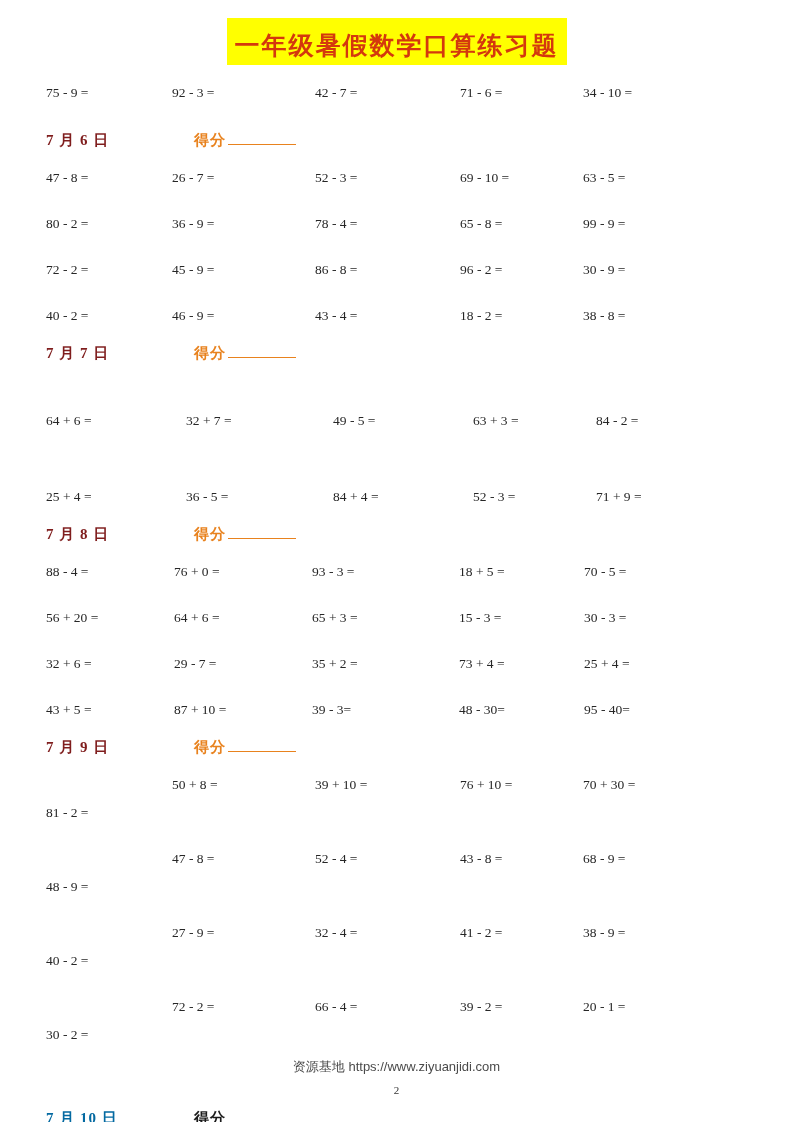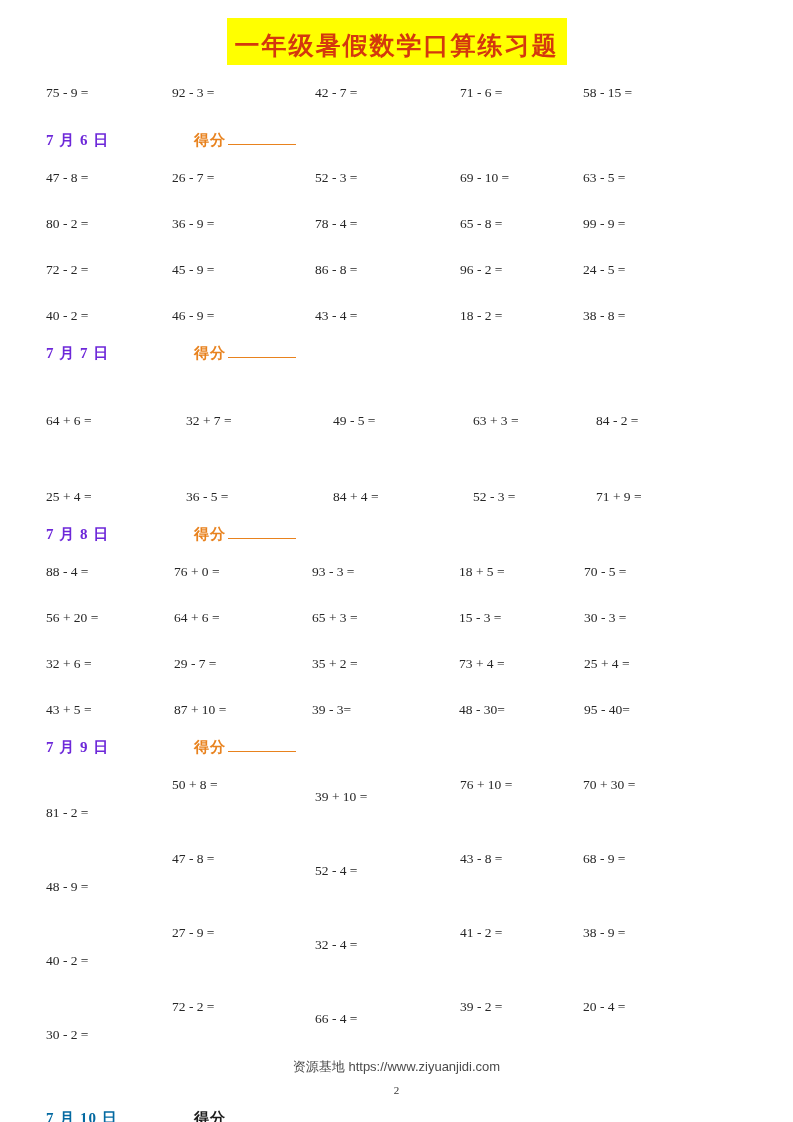--- a/index.html
+++ b/index.html
@@ -49,21 +49,21 @@
   }
   
   .cols-a .cell:nth-child(1) { width: 126px; }
   .cols-a .cell:nth-child(2) { width: 143px; }
   .cols-a .cell:nth-child(3) { width: 145px; }
   .cols-a .cell:nth-child(4) { width: 123px; }
   .cols-a .cell:nth-child(5) { width: auto; }
 
   .cols-b .cell:nth-child(1) { width: 126px; margin-top: 28px; }
   .cols-b .cell:nth-child(2) { width: 143px; }
-  .cols-b .cell:nth-child(3) { width: 145px; margin-top: 12px; }
+  .cols-b .cell:nth-child(3) { width: 145px; }
   .cols-b .cell:nth-child(4) { width: 123px; }
   .cols-b .cell:nth-child(5) { width: auto; }
 
   .cols-c { padding-left: 46px; }
   .cols-c .cell:nth-child(1) { width: 140px; }
   .cols-c .cell:nth-child(2) { width: 147px; }
   .cols-c .cell:nth-child(3) { width: 140px; }
   .cols-c .cell:nth-child(4) { width: 123px; }
   .cols-c .cell:nth-child(5) { width: auto; }
 
@@ -75,21 +75,21 @@
 
   .date-head {
     display: flex;
     align-items: baseline;
     padding: 0 46px;
     font-size: 15px;
     font-weight: bold;
   }
   .date-head .date-label {
     width: 148px;
-    color: #6d28d9;
+    color: #7f1d1d;
     letter-spacing: 1px;
     font-family: "Liberation Serif", "DejaVu Serif", serif;
   }
   .date-head .score-label {
     color: #e8821e;
     letter-spacing: 1px;
   }
   .date-head .score-line {
     display: inline-block;
     width: 68px;
@@ -132,21 +132,21 @@
     <span class="doc-title">一年级暑假数学口算练习题</span>
   </div>
 
   <div class="spacer-20"></div>
 
   <div class="row cols-a">
     <span class="cell">75 - 9 =</span>
     <span class="cell">92 - 3 =</span>
     <span class="cell">42 - 7 =</span>
     <span class="cell">71 - 6 =</span>
-    <span class="cell">58 - 15 =</span>
+    <span class="cell">34 - 10 =</span>
   </div>
 
   <div class="spacer-30"></div>
 
   <div class="date-head">
     <span class="date-label">7 月 6 日</span>
     <span class="score-label">得分</span>
     <span class="score-line"></span>
   </div>
   <div class="spacer-20"></div>
@@ -164,21 +164,21 @@
     <span class="cell">78 - 4 =</span>
     <span class="cell">65 - 8 =</span>
     <span class="cell">99 - 9 =</span>
   </div>
   <div class="spacer-30"></div>
   <div class="row cols-a">
     <span class="cell">72 - 2 =</span>
     <span class="cell">45 - 9 =</span>
     <span class="cell">86 - 8 =</span>
     <span class="cell">96 - 2 =</span>
-    <span class="cell">24 - 5 =</span>
+    <span class="cell">30 - 9 =</span>
   </div>
   <div class="spacer-30"></div>
   <div class="row cols-a">
     <span class="cell">40 - 2 =</span>
     <span class="cell">46 - 9 =</span>
     <span class="cell">43 - 4 =</span>
     <span class="cell">18 - 2 =</span>
     <span class="cell">38 - 8 =</span>
   </div>
 
@@ -278,21 +278,21 @@
     <span class="cell">32 - 4 =</span>
     <span class="cell">41 - 2 =</span>
     <span class="cell">38 - 9 =</span>
   </div>
   <div class="spacer-30"></div>
   <div class="row cols-b">
     <span class="cell">30 - 2 =</span>
     <span class="cell">72 - 2 =</span>
     <span class="cell">66 - 4 =</span>
     <span class="cell">39 - 2 =</span>
-    <span class="cell">20 - 4 =</span>
+    <span class="cell">20 - 1 =</span>
   </div>
 
   <div class="spacer-46"></div>
   <div class="spacer-20"></div>
 
   <div class="date-head plain">
     <span class="date-label">7 月 10 日</span>
     <span class="score-label">得分</span>
     <span class="score-line"></span>
   </div>

